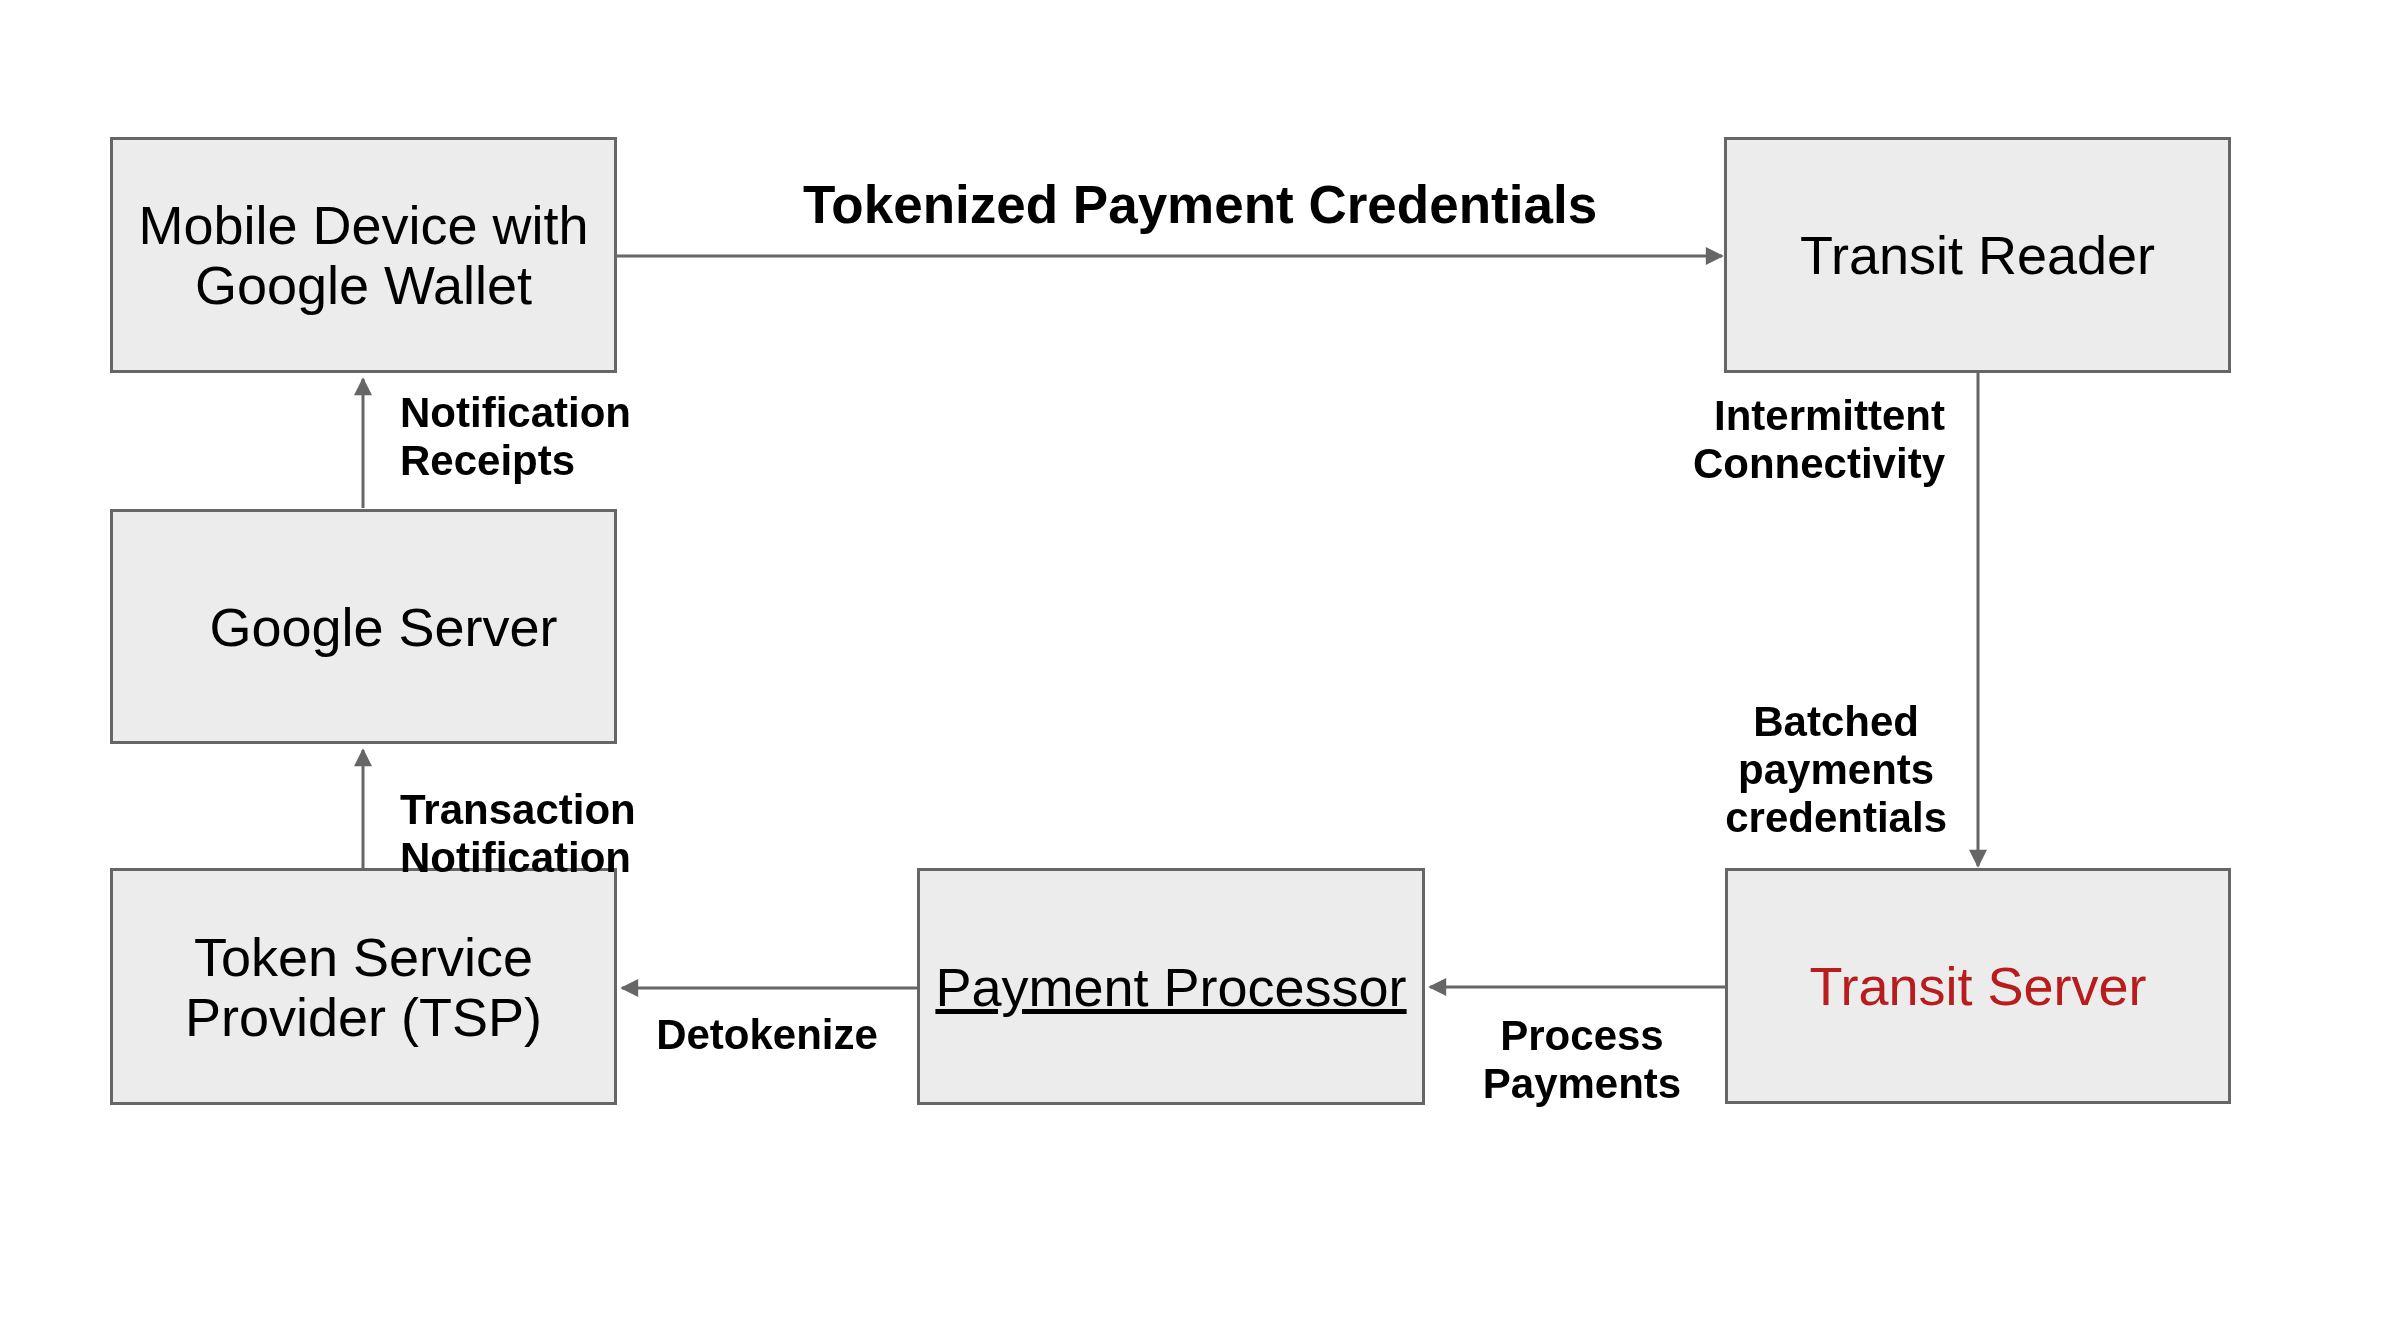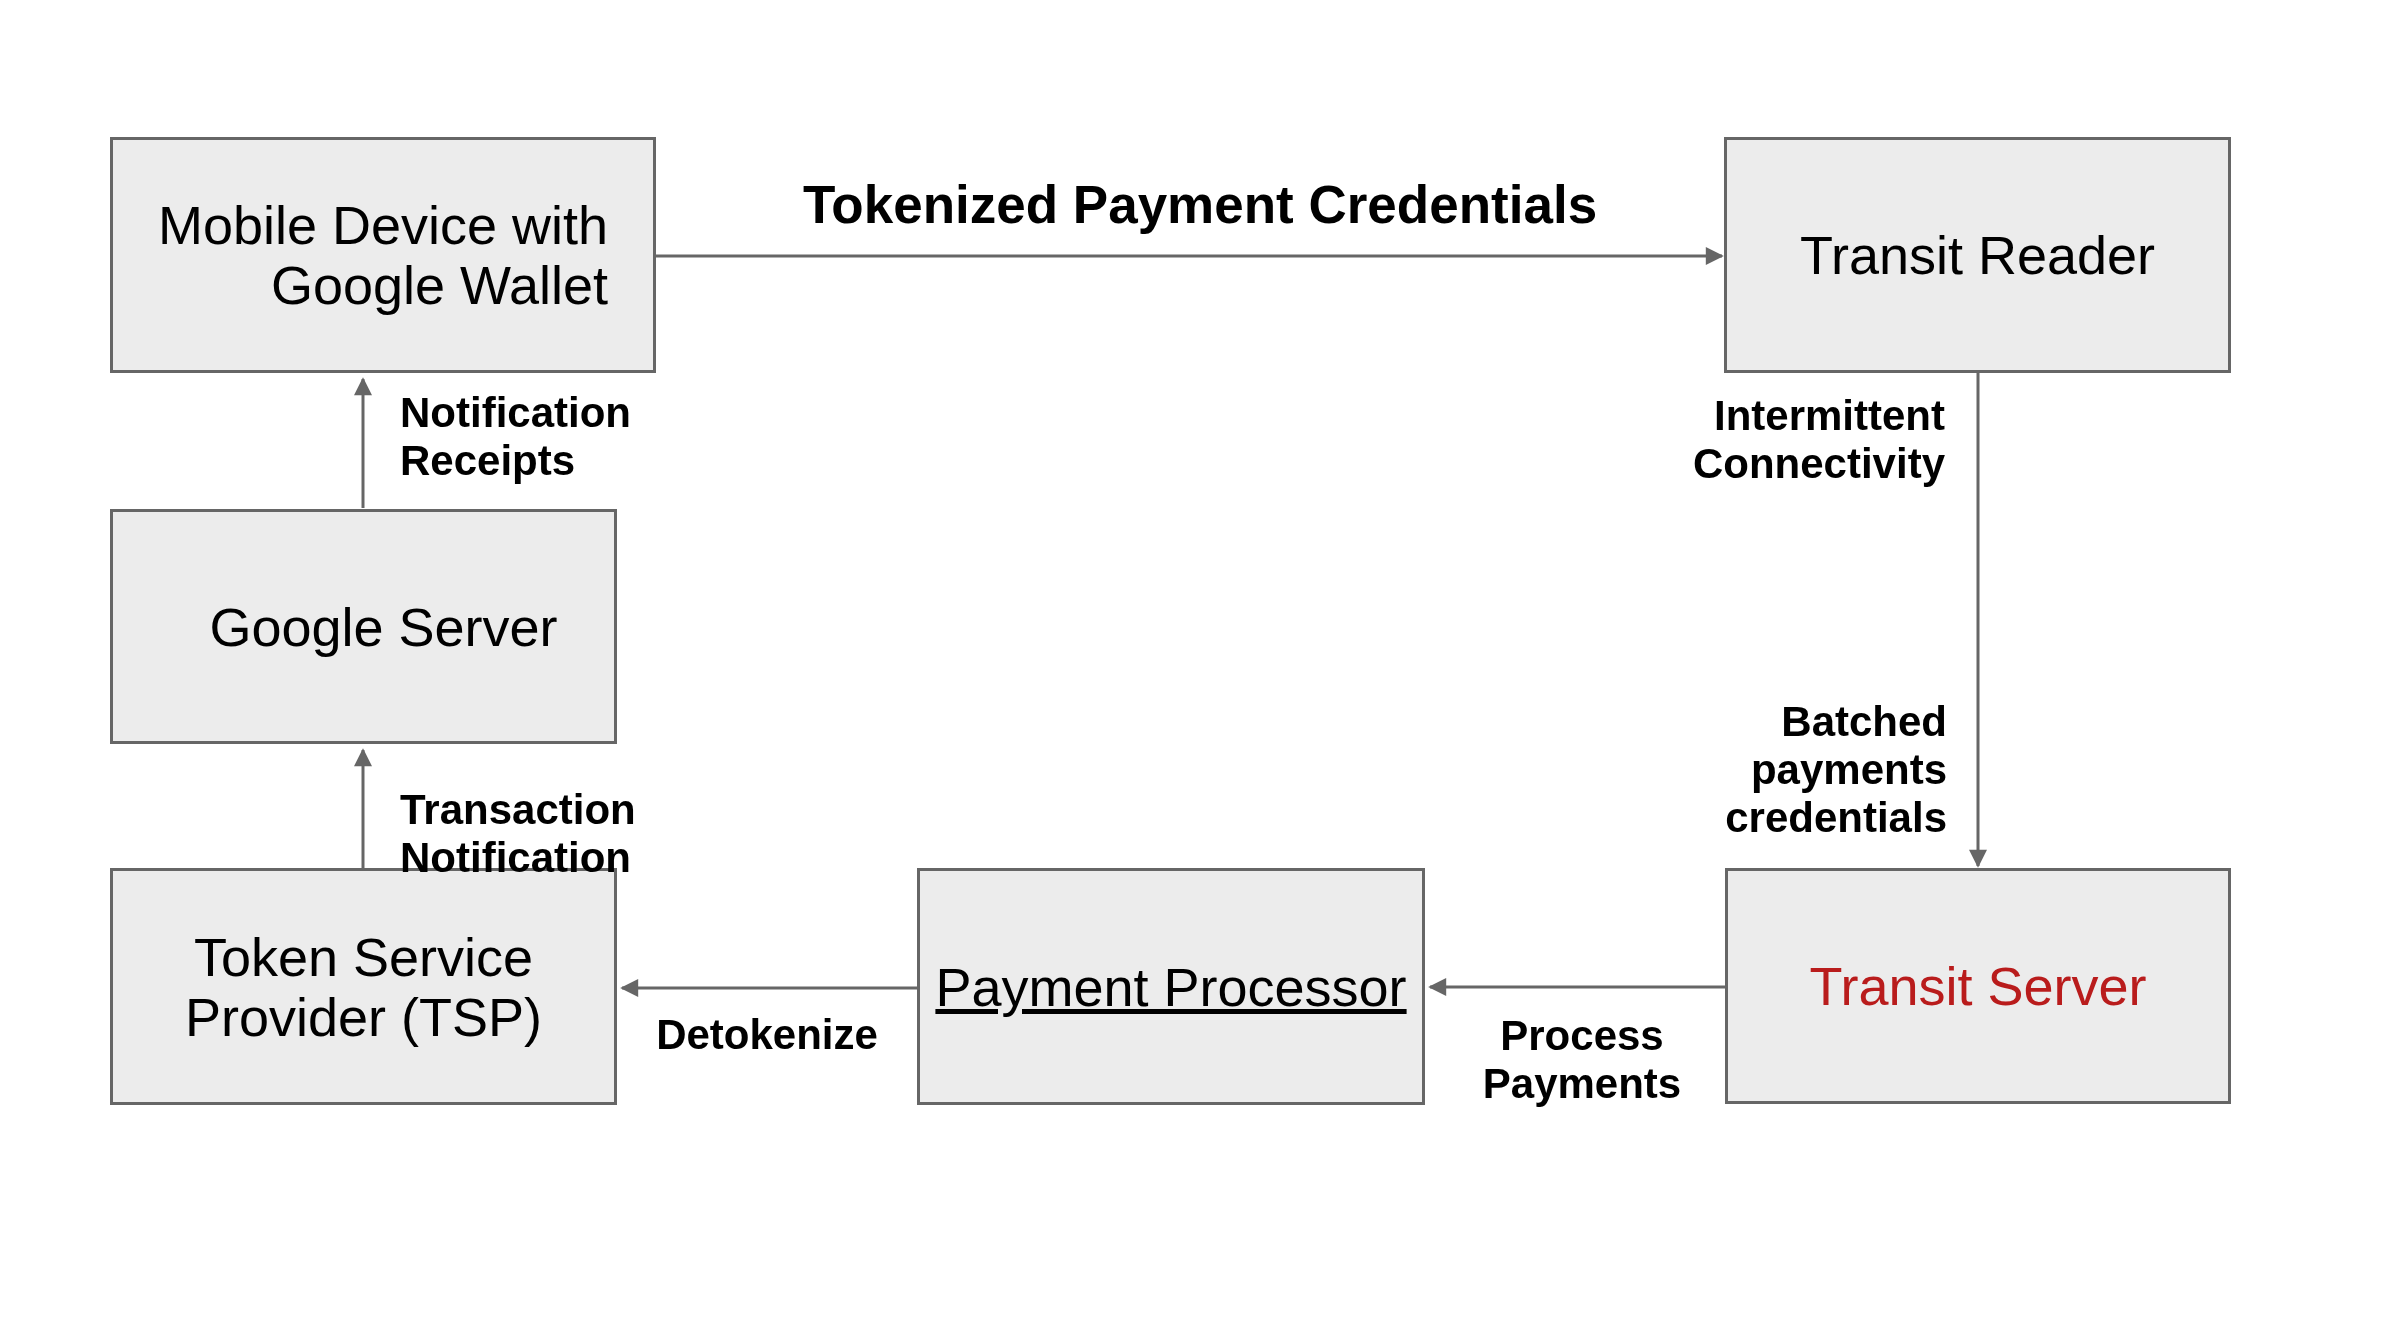--- a/index.html
+++ b/index.html
@@ -60,21 +60,21 @@
         </marker>
       </defs>
       <line x1="610" y1="256" x2="1722" y2="256" stroke="#666666" stroke-width="3" marker-end="url(#ah)"></line>
       <line x1="1978" y1="373" x2="1978" y2="866" stroke="#666666" stroke-width="3" marker-end="url(#ah)"></line>
       <line x1="1725" y1="987" x2="1430" y2="987" stroke="#666666" stroke-width="3" marker-end="url(#ah)"></line>
       <line x1="917" y1="988" x2="622" y2="988" stroke="#666666" stroke-width="3" marker-end="url(#ah)"></line>
       <line x1="363" y1="868" x2="363" y2="750" stroke="#666666" stroke-width="3" marker-end="url(#ah)"></line>
       <line x1="363" y1="508" x2="363" y2="379" stroke="#666666" stroke-width="3" marker-end="url(#ah)"></line>
     </svg>
   <div id="node-layer">
-      <div class="node" style="left: 110px; top: 137px; width: 546px; height: 236px; text-align: right;">
+      <div class="node" style="left: 110px; top: 137px; width: 507px; height: 236px;">
         <span class="node-label" style="color: rgb(0, 0, 0);">Mobile Device with
 Google Wallet</span>
       </div>
       <div class="node" style="left: 1724px; top: 137px; width: 507px; height: 236px;">
         <span class="node-label" style="color: rgb(0, 0, 0);">Transit Reader</span>
       </div>
       <div class="node" style="left: 110px; top: 509px; width: 507px; height: 235px; padding-left: 40px;">
         <span class="node-label" style="color: rgb(0, 0, 0);">Google Server</span>
       </div>
       <div class="node" style="left: 110px; top: 868px; width: 507px; height: 237px;">
@@ -85,21 +85,21 @@
         <span class="node-label" style="color: rgb(0, 0, 0);">Payment Processor</span>
       </div>
       <div class="node" style="left: 1725px; top: 868px; width: 506px; height: 236px;">
         <span class="node-label" style="color: #b91c1c;">Transit Server</span>
       </div>
     </div>
   <div id="label-layer">
       <div class="edge-label align-center" style="left: 1200px; top: 204px; font-size: 53px; line-height: 61px; color: rgb(0, 0, 0);">Tokenized Payment Credentials</div>
       <div class="edge-label align-right" style="left: 1945px; top: 440px; font-size: 42px; line-height: 48px; color: rgb(0, 0, 0);">Intermittent
 Connectivity</div>
-      <div class="edge-label align-right" style="left: 1947px; top: 770px; font-size: 42px; line-height: 48px; color: rgb(0, 0, 0);">Batched
+      <div class="edge-label align-right" style="left: 1947px; top: 770px; font-size: 42px; line-height: 48px; color: rgb(0, 0, 0); text-align: center;">Batched
 payments
 credentials</div>
       <div class="edge-label align-center" style="left: 1582px; top: 1060px; font-size: 42px; line-height: 48px; color: rgb(0, 0, 0);">Process
 Payments</div>
       <div class="edge-label align-center" style="left: 767px; top: 1035px; font-size: 42px; line-height: 48px; color: rgb(0, 0, 0);">Detokenize</div>
       <div class="edge-label align-left" style="left: 400px; top: 834px; font-size: 42px; line-height: 48px; color: rgb(0, 0, 0);">Transaction
 Notification</div>
       <div class="edge-label align-left" style="left: 400px; top: 437px; font-size: 42px; line-height: 48px; color: rgb(0, 0, 0);">Notification
 Receipts</div>
     </div>

